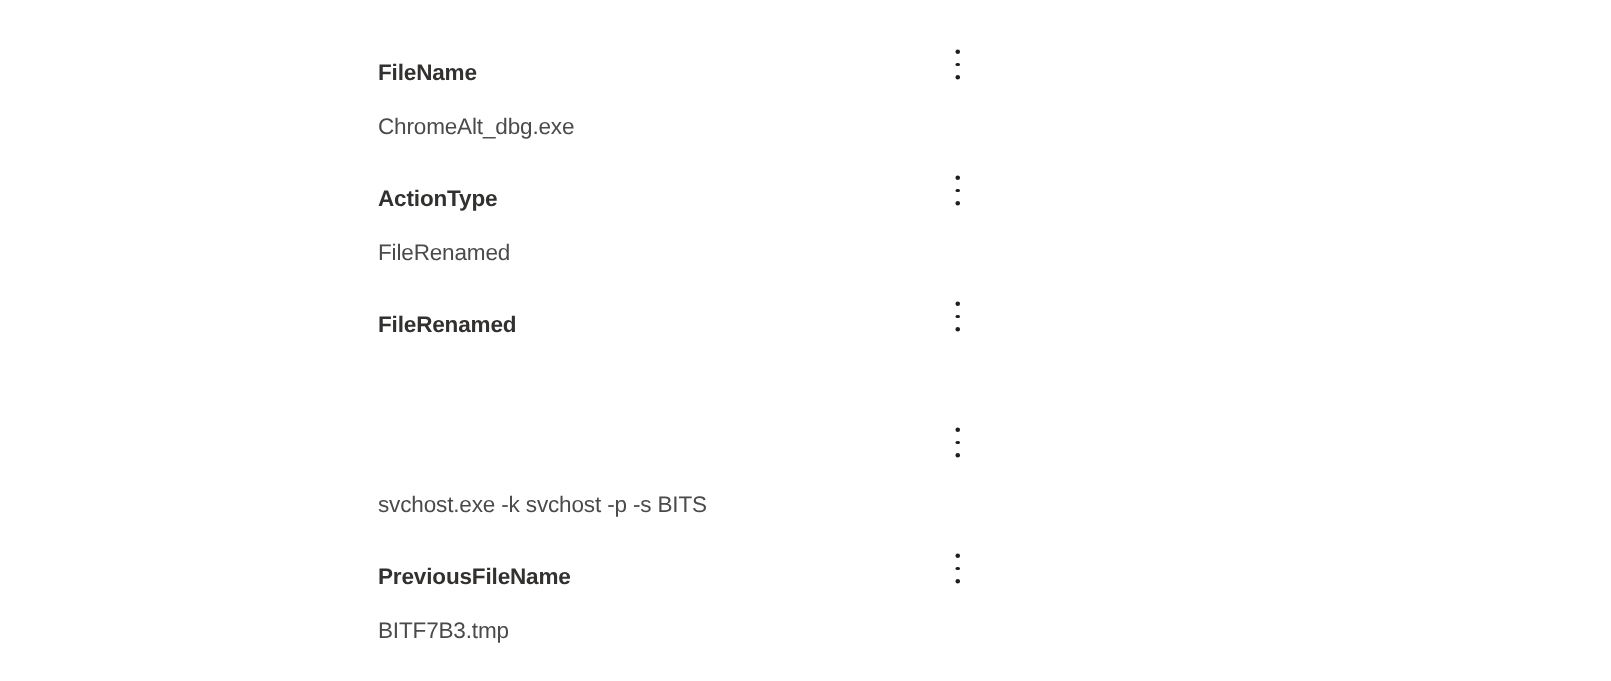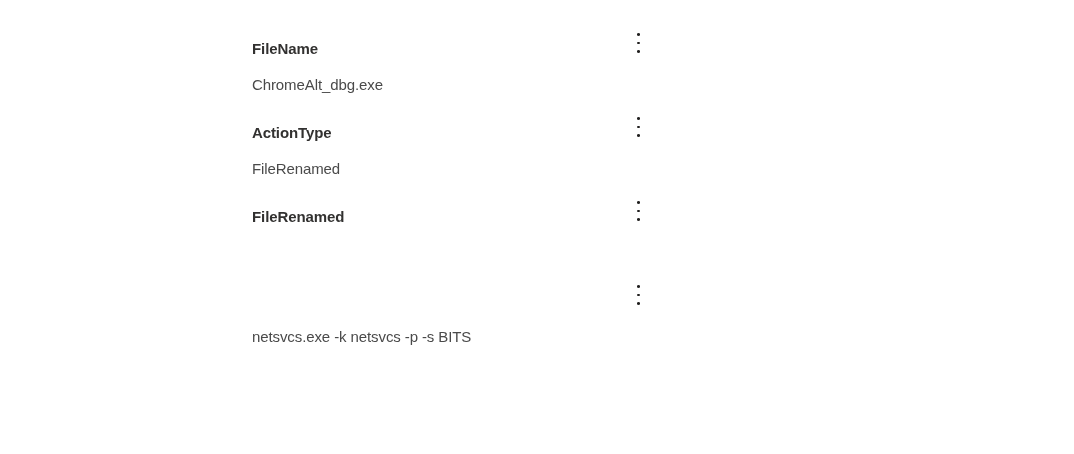--- a/index.html
+++ b/index.html
@@ -113,23 +113,32 @@
     <div class="property-row">
       <div class="property-label">FileRenamed</div>
       <button class="row-menu-button" aria-label="More actions">
         <span class="dot"></span>
         <span class="dot"></span>
         <span class="dot"></span>
       </button>
     </div>
 
     <div class="property-row">
-      <div class="property-value">netsvcs.exe -k netsvcs -p -s BITS</div>
+      <div class="property-value">svchost.exe -k svchost -p -s BITS</div>
       <button class="row-menu-button" aria-label="More actions">
         <span class="dot"></span>
         <span class="dot"></span>
         <span class="dot"></span>
       </button>
     </div>
 
+    <div class="property-row">
+      <div class="property-label">PreviousFileName</div>
+      <div class="property-value">BITF7B3.tmp</div>
+      <button class="row-menu-button" aria-label="More actions">
+        <span class="dot"></span>
+        <span class="dot"></span>
+        <span class="dot"></span>
+      </button>
+    </div>
 
   </div>
 </div>
 
 </body></html>

